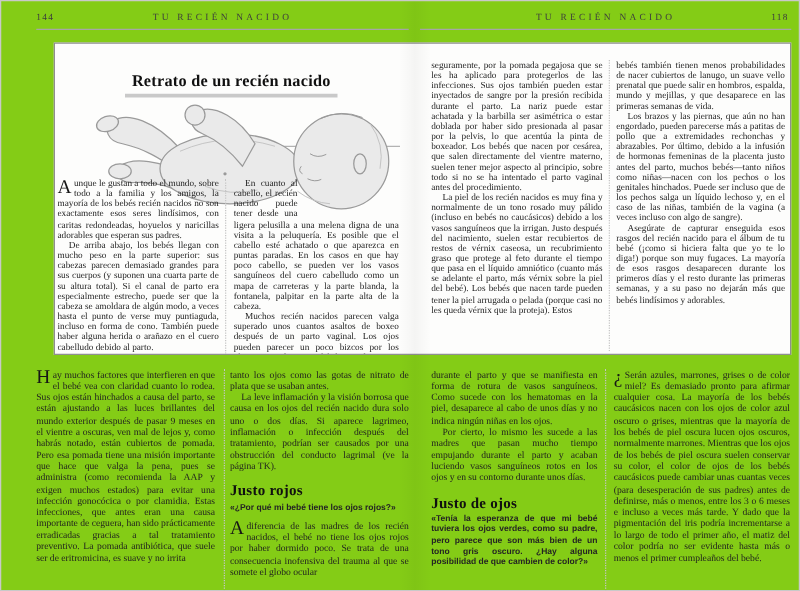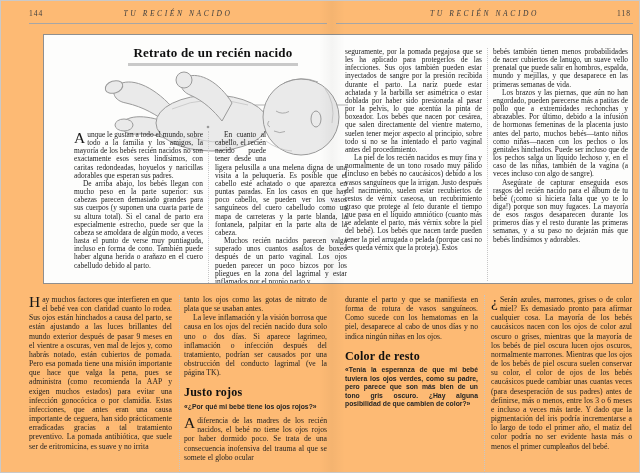--- a/index.html
+++ b/index.html
@@ -1,37 +1,37 @@
 <!DOCTYPE html>
 <html><head>
 <meta charset="utf-8">
 <style>
   html,body{margin:0;padding:0;}
   body{
     width:640px;height:473px;position:relative;overflow:hidden;
     background:#fdfdfc;color:#1e1e1e;
     font-family:"Liberation Serif","DejaVu Serif",serif;
   }
-  .spread{position:absolute;inset:0;border:1px solid #c9c9c9;box-sizing:border-box;background:#fdba74;}
+  .spread{position:absolute;inset:0;border:1px solid #c9c9c9;box-sizing:border-box;background:#84cc16;}
   .spine{position:absolute;left:318px;top:0;width:26px;height:100%;
     background:linear-gradient(to right,rgba(0,0,0,0),rgba(0,0,0,0.035) 50%,rgba(0,0,0,0));}
 
   
   .pgnum{position:absolute;top:8px;font-size:7.5px;letter-spacing:1px;color:#3d3d3d;}
-  .rh{position:absolute;top:8px;font-size:7.5px;letter-spacing:2.6px;color:#3d3d3d;text-align:center;font-style:italic;}
+  .rh{position:absolute;top:8px;font-size:7.5px;letter-spacing:2.6px;color:#3d3d3d;text-align:center;}
   .rh-left{left:28px;width:298px;}
   .rh-right{left:335px;width:297px;}
   .head-rule{position:absolute;top:22px;height:1px;background:#a6a6a6;}
   .hr-left{left:28px;width:298px;}
   .hr-right{left:335px;width:297px;}
 
   
   .feature-box{position:absolute;left:42px;top:33px;width:590px;height:250px;
     border:1px solid #8f8f8f;background:#fdfdfc;box-sizing:border-box;overflow:hidden;}
-  .box-left{position:absolute;left:0;top:4px;width:282px;height:248px;margin-left:28px;}
+  .box-left{position:absolute;left:0;top:16px;width:282px;height:248px;}
   .box-right{position:absolute;left:292px;top:0;width:296px;height:248px;}
 
   .box-title{margin-top:6px;text-align:center;font-weight:bold;font-size:13px;color:#101010;letter-spacing:.2px;}
   .title-rule{width:170px;height:3px;background:#c9c9c9;margin:2px auto 0;}
 
   .baby{position:absolute;left:8px;top:22px;width:270px;height:122px;pointer-events:none;}
 
   
   .bt{font-size:7.4px;line-height:8.15px;text-align:justify;color:#222;}
   .bt p,.mt p{margin:0;}
@@ -150,21 +150,22 @@
       <p class="ind">La leve inflamación y la visión borrosa que causa en los ojos del recién nacido dura solo uno o dos días. Si aparece lagrimeo, inflamación o infección después del tratamiento, podrían ser causados por una obstrucción del conducto lagrimal (ve la página TK).</p>
       <div class="sh">Justo rojos</div>
       <div class="q">«¿Por qué mi bebé tiene los ojos rojos?»</div>
       <p><span class="dc">A</span><span>diferencia de las madres de los recién nacidos, el bebé no tiene los ojos rojos por haber dormido poco. Se trata de una consecuencia inofensiva del trauma al que se somete el globo ocular</span></p>
     </div>
   </div>
 
   <div class="body-cols body-right mt">
     <div class="mcol col-m3">
       <p>durante el parto y que se manifiesta en forma de rotura de vasos sanguíneos. Como sucede con los hematomas en la piel, desaparece al cabo de unos días y no indica ningún niñas en los ojos.</p>
-      <div class="sh">Color de resto</div>
+      <p class="ind">Por cierto, lo mismo les sucede a las madres que pasan mucho tiempo empujando durante el parto y acaban luciendo vasos sanguíneos rotos en los ojos y en su contorno durante unos días.</p>
+      <div class="sh">Justo de ojos</div>
       <div class="q">«Tenía la esperanza de que mi bebé tuviera los ojos verdes, como su padre, pero parece que son más bien de un tono gris oscuro. ¿Hay alguna posibilidad de que cambien de color?»</div>
     </div>
     <div class="mcol col-m4">
       <p><span class="dc">¿</span><span>Serán azules, marrones, grises o de color miel? Es demasiado pronto para afirmar cualquier cosa. La mayoría de los bebés caucásicos nacen con los ojos de color azul oscuro o grises, mientras que la mayoría de los bebés de piel oscura lucen ojos oscuros, normalmente marrones. Mientras que los ojos de los bebés de piel oscura suelen conservar su color, el color de ojos de los bebés caucásicos puede cambiar unas cuantas veces (para desesperación de sus padres) antes de definirse, más o menos, entre los 3 o 6 meses e incluso a veces más tarde. Y dado que la pigmentación del iris podría incrementarse a lo largo de todo el primer año, el matiz del color podría no ser evidente hasta más o menos el primer cumpleaños del bebé.</span></p>
     </div>
   </div>
 
   <div class="spine"></div>
 </div>
 

